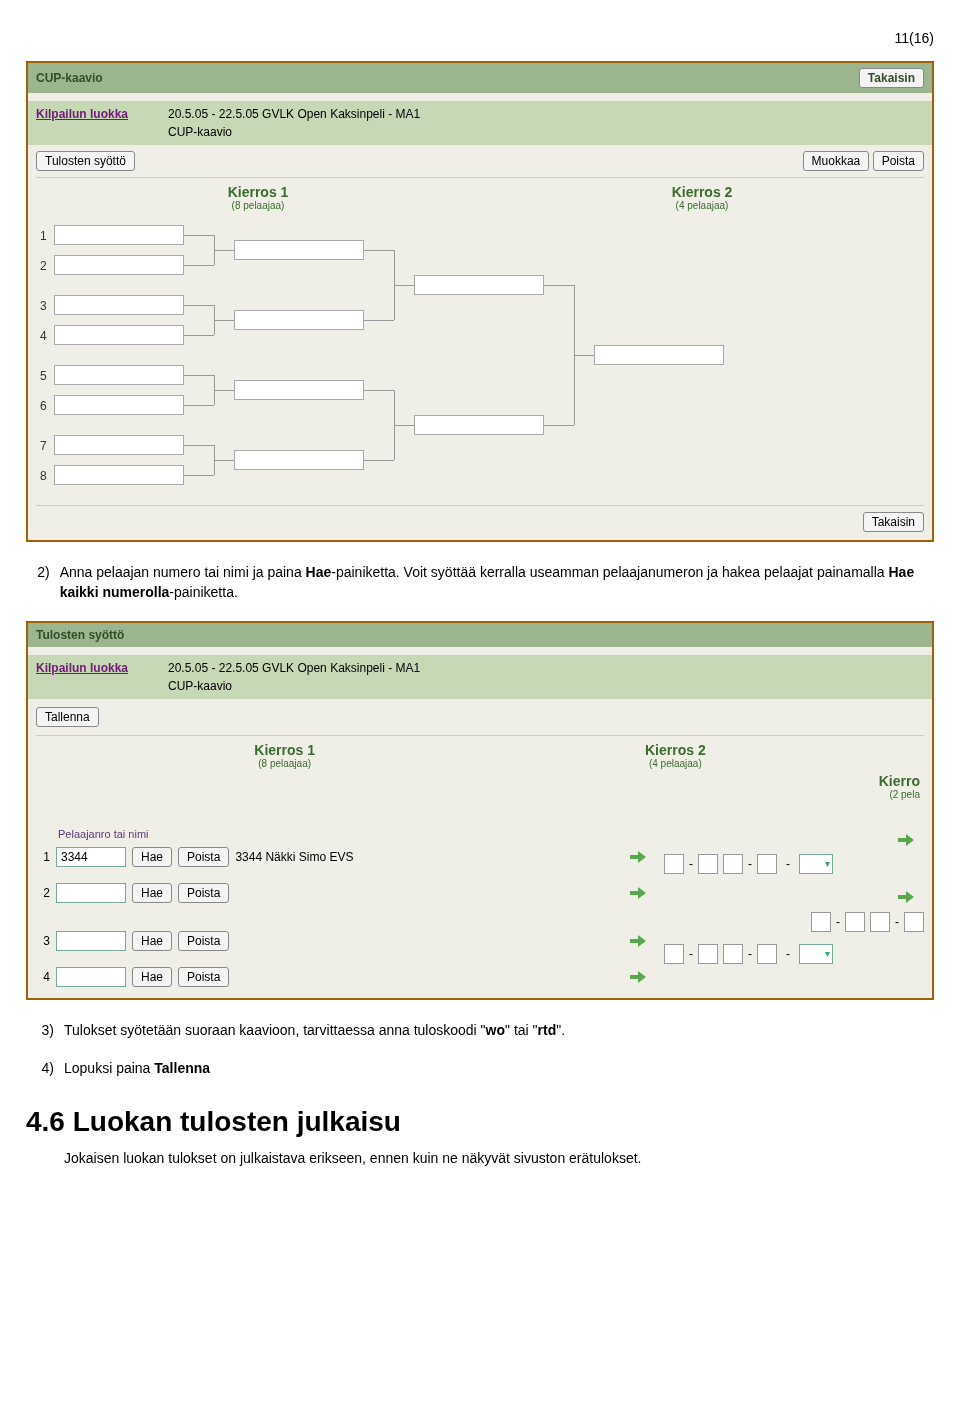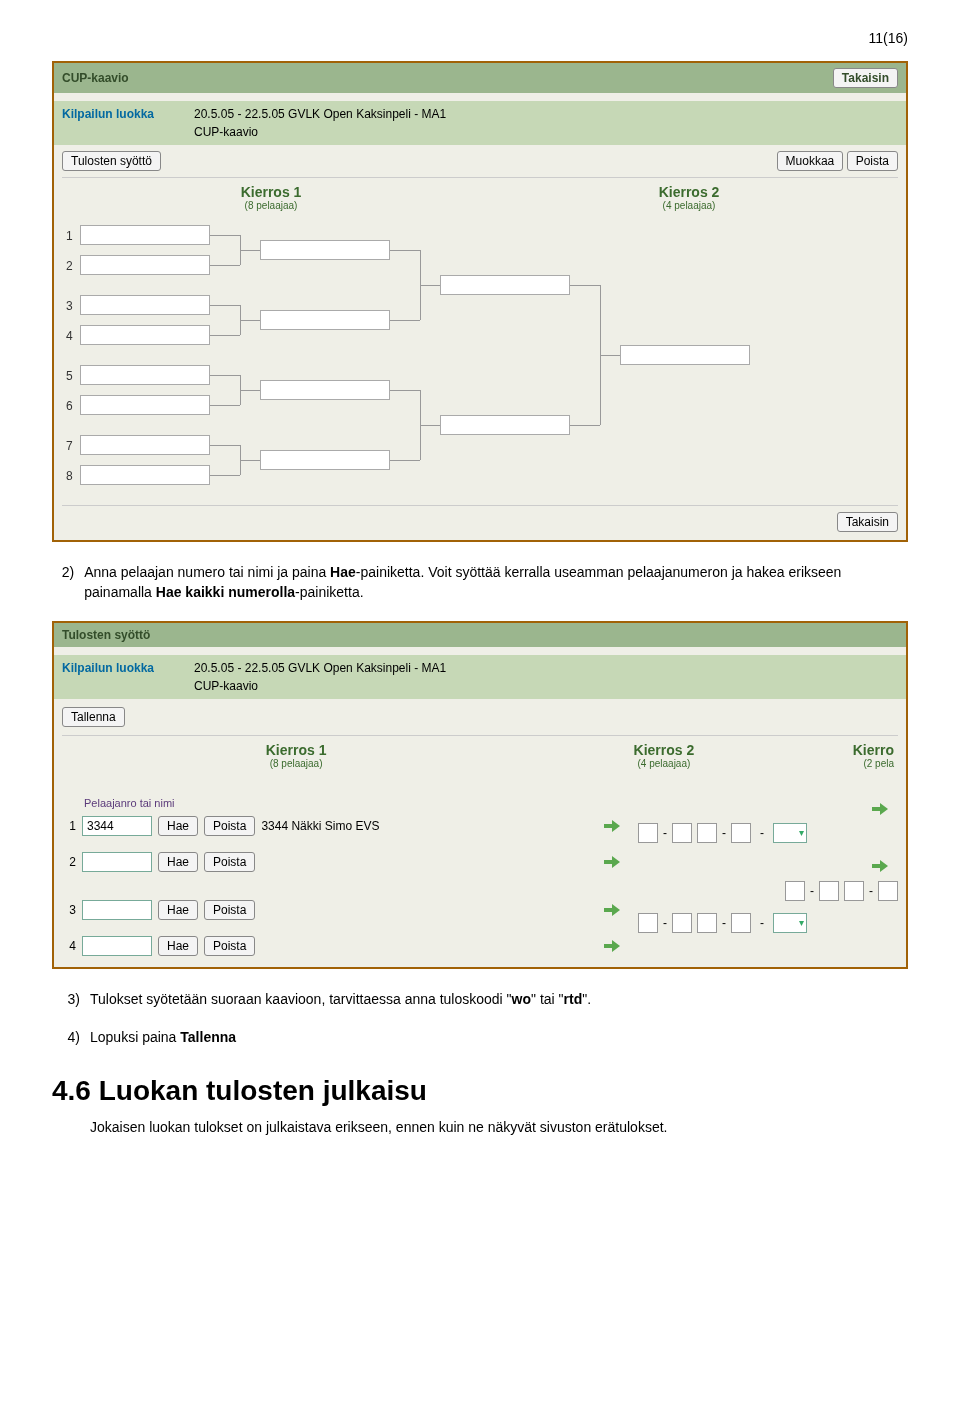--- a/index.html
+++ b/index.html
@@ -1,22 +1,22 @@
 <!DOCTYPE html>
 <html><head>
 <meta charset="utf-8">
 <style>
   * { box-sizing: border-box; margin: 0; padding: 0; }
   body { font-family: Arial, sans-serif; font-size: 14px; color: #000; background: #fff; width: 960px; }
-  .page { padding: 30px 52px; }
+  .page { padding: 30px 26px; }
   .page-num { text-align: right; font-size: 14px; margin-bottom: 15px; }
   .panel { border: 2px solid #a16207; background: #efefe7; padding: 8px; margin-bottom: 20px; font-family: Verdana, sans-serif; font-size: 12px; }
   .panel-header { background: #9bb68e; color: #334d2a; padding: 5px 8px; margin: -8px -8px 8px -8px; display: flex; justify-content: space-between; align-items: center; font-weight: bold; }
   .greenbox { background: #c6d8b6; padding: 6px 8px; margin: 0 -8px; }
-  .label-green { color: #0369a1; font-weight: bold; }
+  .label-green { color: #701a75; font-weight: bold; text-decoration: underline; }
   .btn { display: inline-block; background: #f4f4f4; border: 1px solid #888; border-radius: 3px; padding: 2px 8px; font-family: Verdana, sans-serif; font-size: 12px; }
   .top-actions { display: flex; justify-content: space-between; padding: 6px 0; }
   .round-headers { display: flex; border-top: 1px solid #ccc; }
   .round-head { flex: 1; text-align: center; padding: 6px 4px; }
   .round-head .rt { color: #3b6b2e; font-weight: bold; font-size: 14px; }
   .round-head .rs { color: #3b6b2e; font-size: 10px; }
   .bracket { position: relative; height: 280px; background: #efefe7; }
   .num { position: absolute; left: 4px; font-size: 12px; color: #333; }
   .slot { position: absolute; border: 1px solid #aaa; background: #fff; height: 20px; width: 130px; }
   .line-h { position: absolute; border-top: 1px solid #999; height: 0; }
@@ -143,21 +143,21 @@
     </div>
     <div class="footer-bar">
       <span class="btn">Takaisin</span>
     </div>
   </div>
 
   <div class="body-text">
     <div style="display:flex; gap:10px;">
       <div style="width:28px; text-align:right;">2)</div>
       <div>
-        <span>Anna pelaajan numero tai nimi ja paina </span><b>Hae</b><span>-painiketta. Voit syöttää kerralla useamman pelaajanumeron ja hakea erikseen painamalla </span><b>Hae kaikki numerolla</b><span>-painiketta.</span>
+        <span>Anna pelaajan numero tai nimi ja paina </span><b>Hae</b><span>-painiketta. Voit syöttää kerralla useamman pelaajanumeron ja hakea pelaajat painamalla </span><b>Hae kaikki numerolla</b><span>-painiketta.</span>
       </div>
     </div>
   </div>
 
   <div class="panel panel2" style="overflow:hidden;">
     <div class="header-strip">Tulosten syöttö</div>
     <div class="greenbox" style="display:flex; align-items:flex-start; gap:40px;">
       <span class="label-green">Kilpailun luokka</span>
       <div>
         <div>20.5.05 - 22.5.05   GVLK Open   Kaksinpeli - MA1</div>
@@ -169,21 +169,21 @@
     </div>
     <div style="display:flex; border-top:1px solid #ccc;">
       <div class="round-head" style="flex:0 0 56%;">
         <div class="rt">Kierros 1</div>
         <div class="rs">(8 pelaajaa)</div>
       </div>
       <div class="round-head" style="flex:0 0 32%;">
         <div class="rt">Kierros 2</div>
         <div class="rs">(4 pelaajaa)</div>
       </div>
-      <div class="round-head" style="flex:0 0 12%; text-align:right;">
+      <div class="round-head" style="flex:0 0 12%; text-align:right;margin-top:31px;">
         <div class="rt">Kierro</div>
         <div class="rs">(2 pela</div>
       </div>
     </div>
 
     <div class="entry-section">
       <div class="left-col">
         <div class="reslabel" style="padding-left:22px; padding-top:6px;margin-top:16px;">Pelaajanro tai nimi</div>
         <div class="entry-rows">
 

